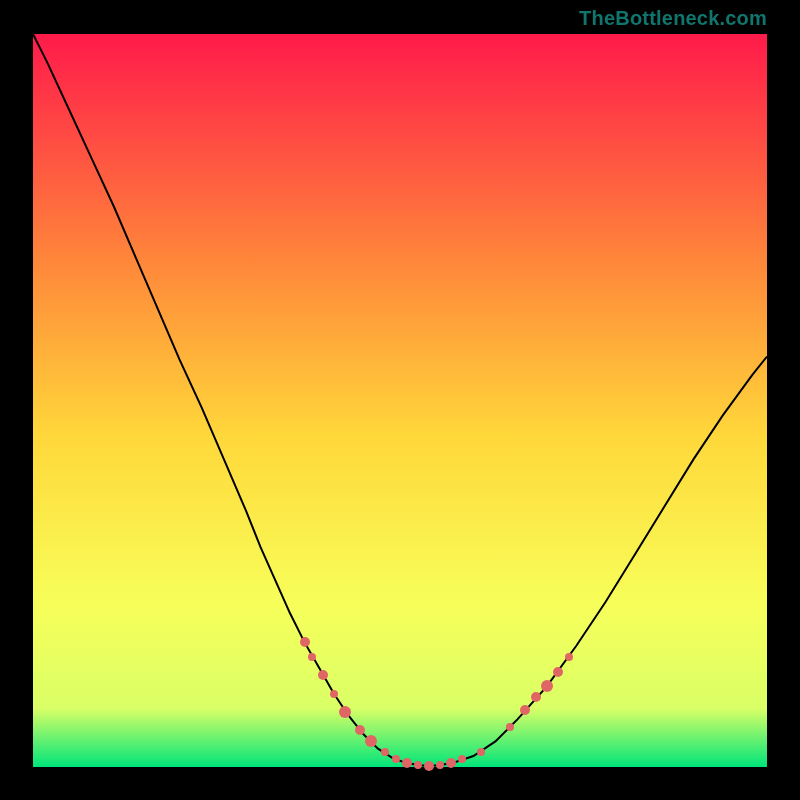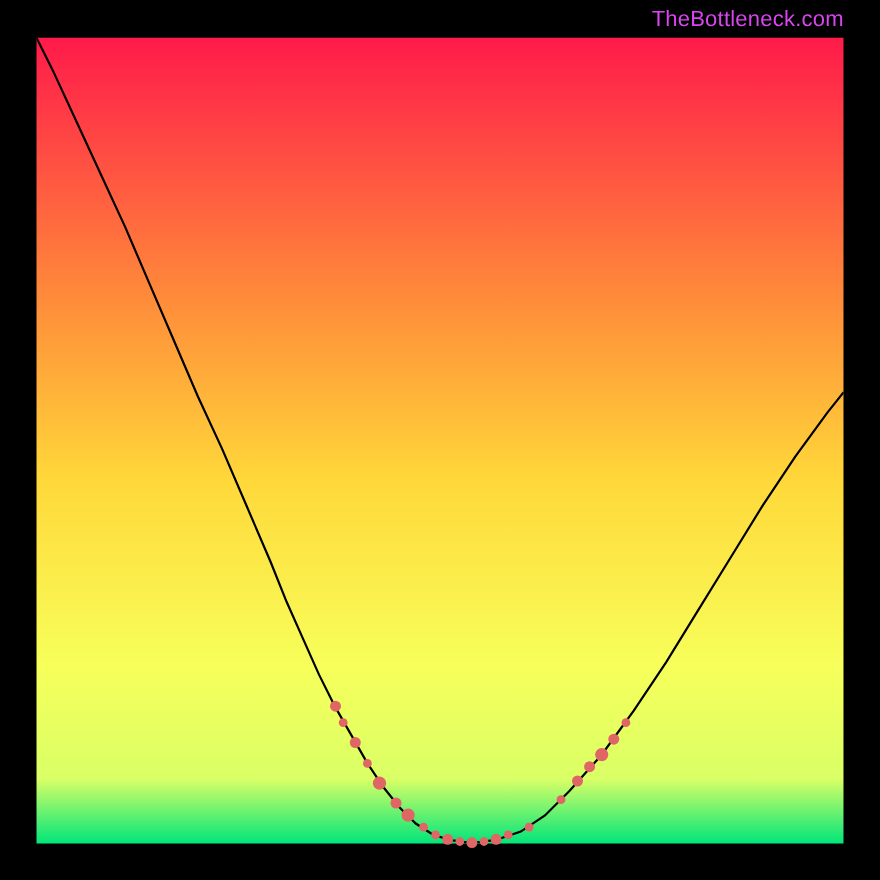--- a/index.html
+++ b/index.html
@@ -13,22 +13,22 @@
   .frame {
     position: absolute;
     box-sizing: border-box;
   }
   .plot-area {
     position: absolute;
   }
   .watermark {
     position: absolute;
     font-family: Arial, Helvetica, sans-serif;
-    font-weight: 400;
-    color: #d946ef;
+    font-weight: 700;
+    color: #0f766e;
     letter-spacing: 0.2px;
   }
   .curve {
     position: absolute;
     left: 0;
     top: 0;
   }
   .marker {
     position: absolute;
     border-radius: 50%;

